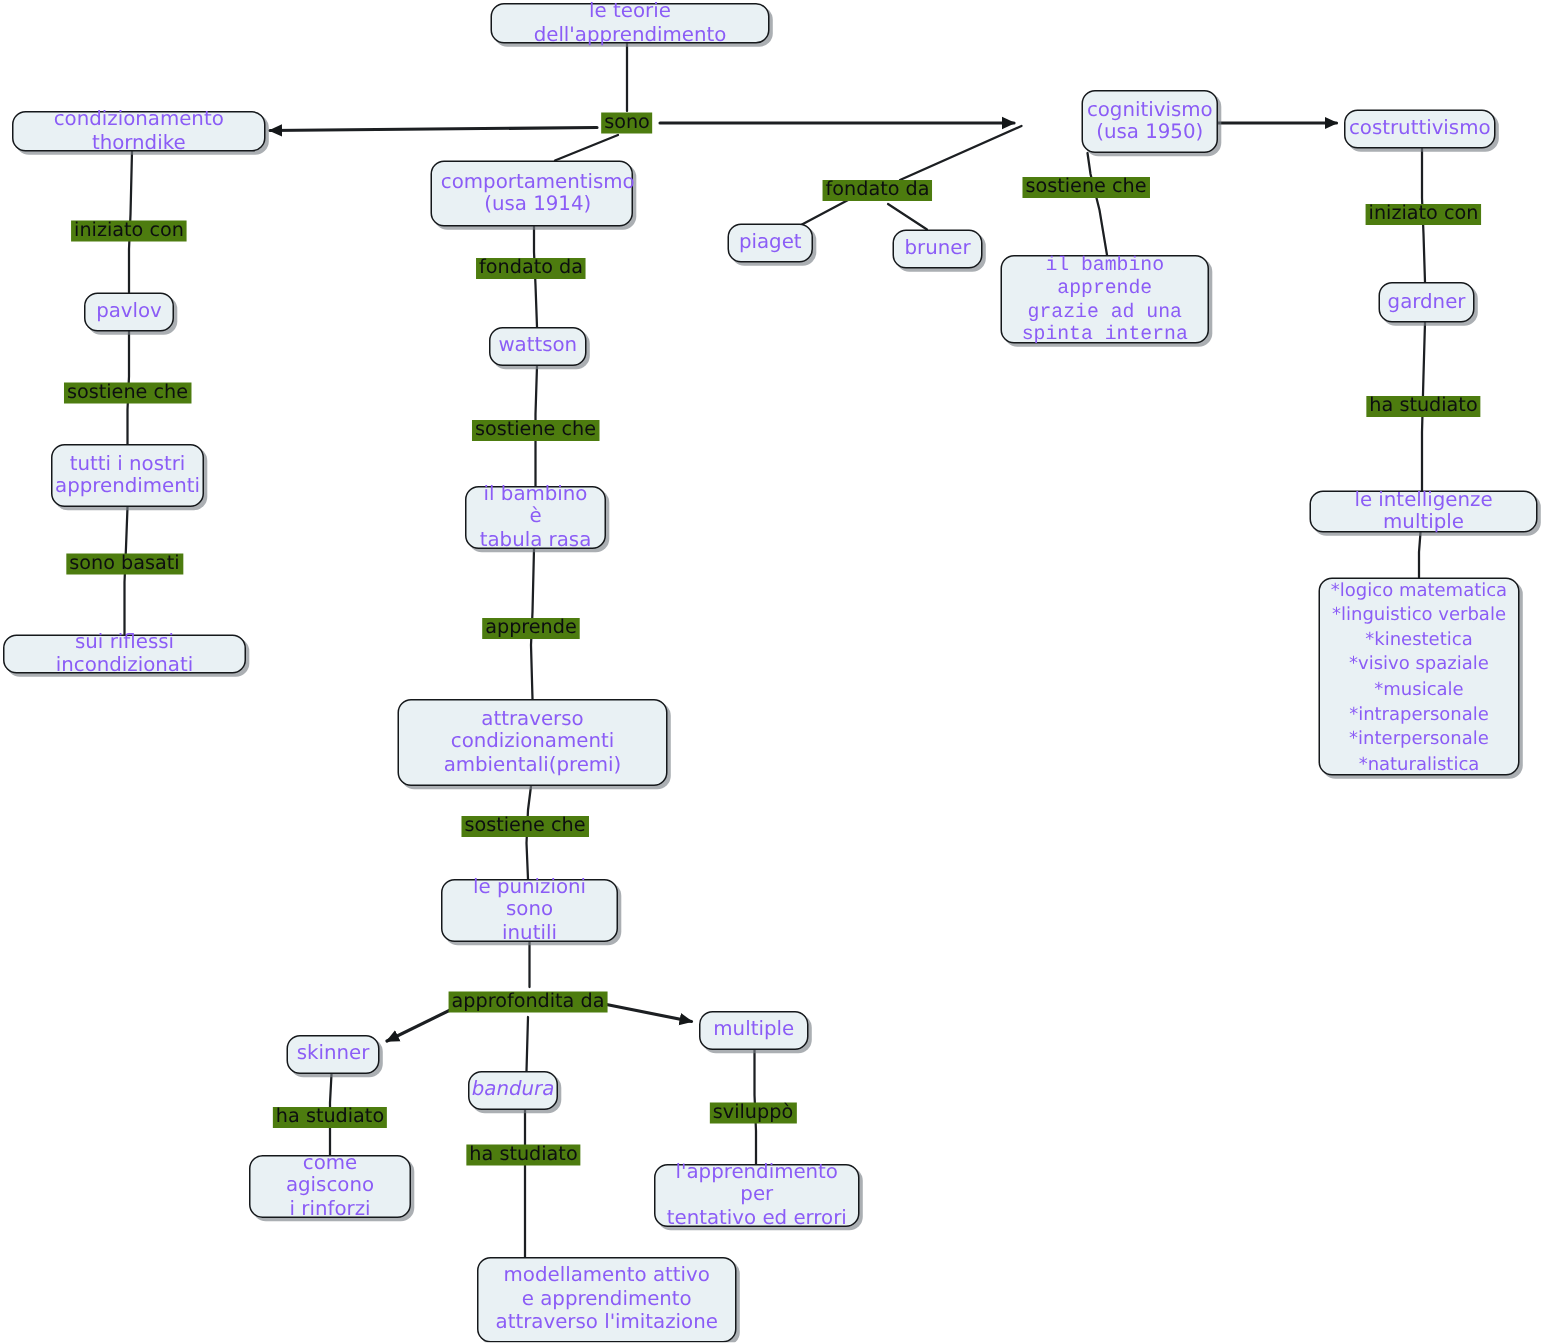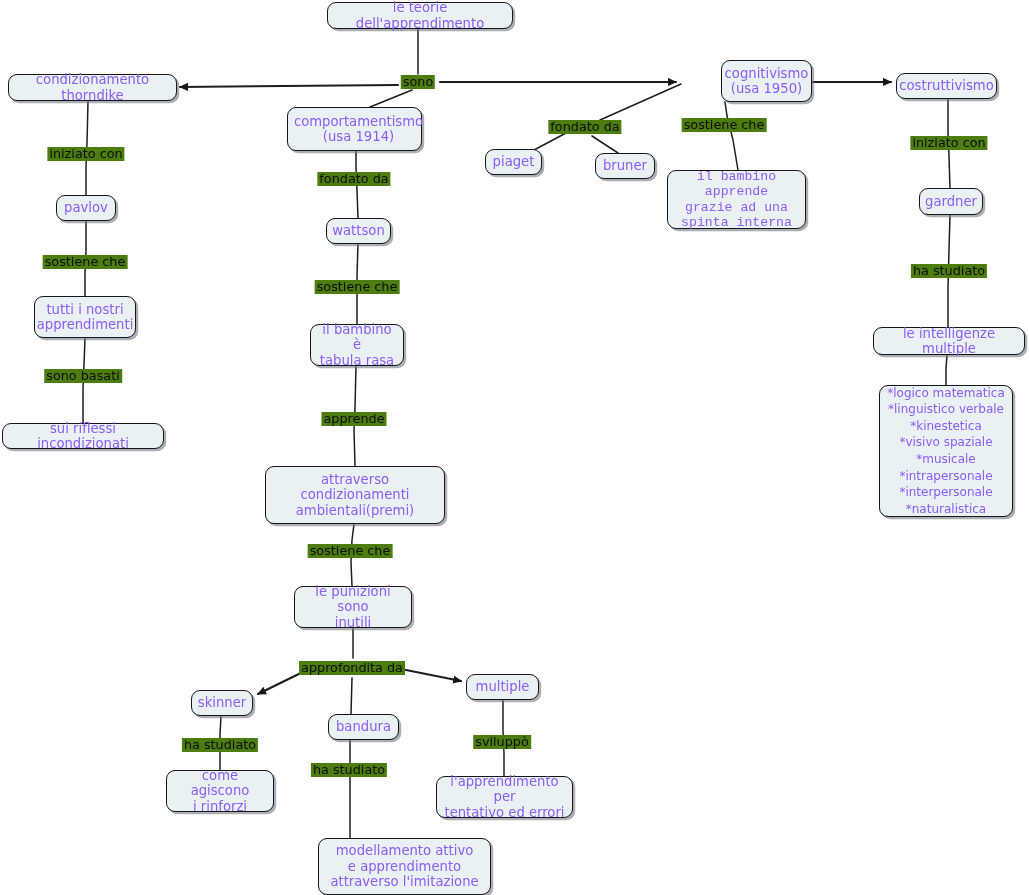--- a/index.html
+++ b/index.html
@@ -112,21 +112,21 @@
 apprendimenti</div>
       <div class="node" style="left: 2px; top: 423px; width: 162px; height: 26px;">sui riflessi incondizionati</div>
       <div class="node" style="left: 326px; top: 218px; width: 65px; height: 26px;">wattson</div>
       <div class="node" style="left: 310px; top: 324px; width: 94px; height: 42px;">il bambino è
 tabula rasa</div>
       <div class="node" style="left: 265px; top: 466px; width: 180px; height: 58px;">attraverso condizionamenti
 ambientali(premi)</div>
       <div class="node" style="left: 294px; top: 586px; width: 118px; height: 42px;">le punizioni sono
 inutili</div>
       <div class="node" style="left: 191px; top: 690px; width: 62px; height: 26px;">skinner</div>
-      <div class="node" style="left: 328px; top: 714px; width: 71px; height: 26px;">bandura</div>
+      <div class="node" style="left: 312px; top: 714px; width: 60px; height: 26px; font-style: italic;">bandura</div>
       <div class="node" style="left: 466px; top: 674px; width: 73px; height: 26px;">multiple</div>
       <div class="node" style="left: 166px; top: 770px; width: 108px; height: 42px;">come agiscono
 i rinforzi</div>
       <div class="node" style="left: 272px; top: 838px; width: 173px; height: 57px; margin-left: 46px;">modellamento attivo
 e apprendimento
 attraverso l'imitazione</div>
       <div class="node" style="left: 436px; top: 776px; width: 137px; height: 42px;">l'apprendimento per
 tentativo ed errori</div>
       <div class="node" style="left: 485px; top: 149px; width: 57px; height: 26px;">piaget</div>
       <div class="node" style="left: 595px; top: 153px; width: 60px; height: 26px;">bruner</div>

